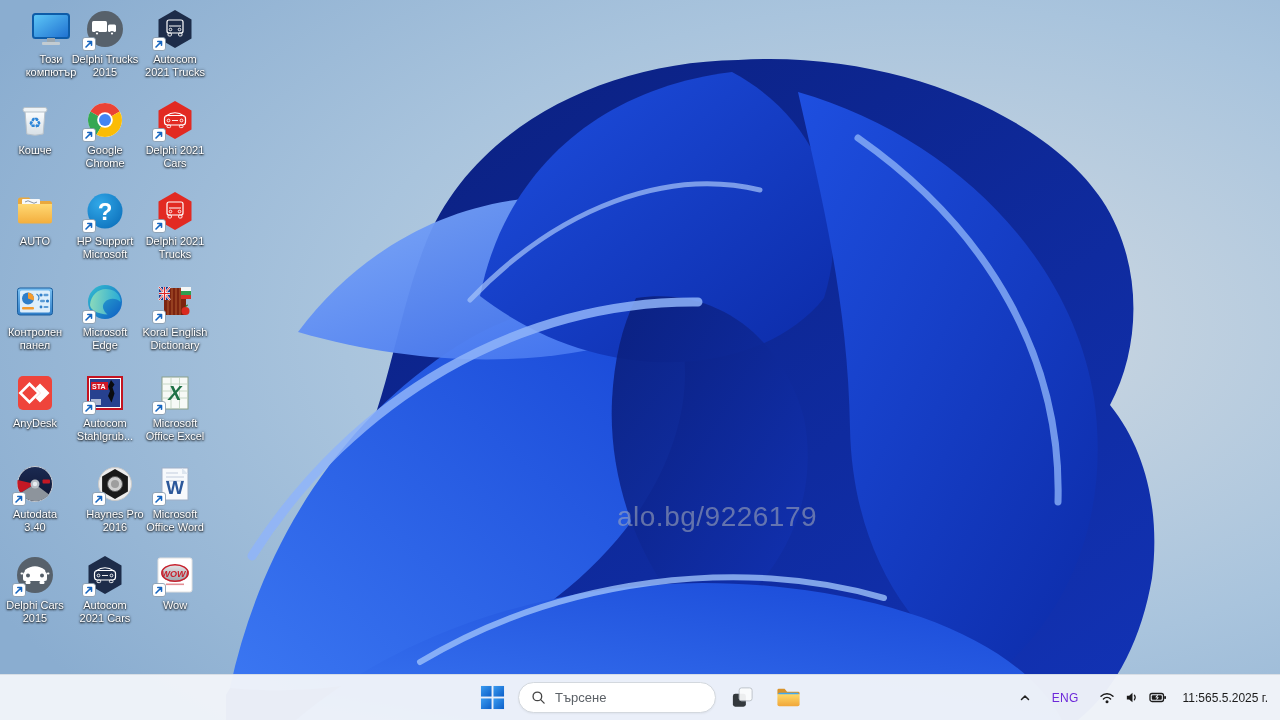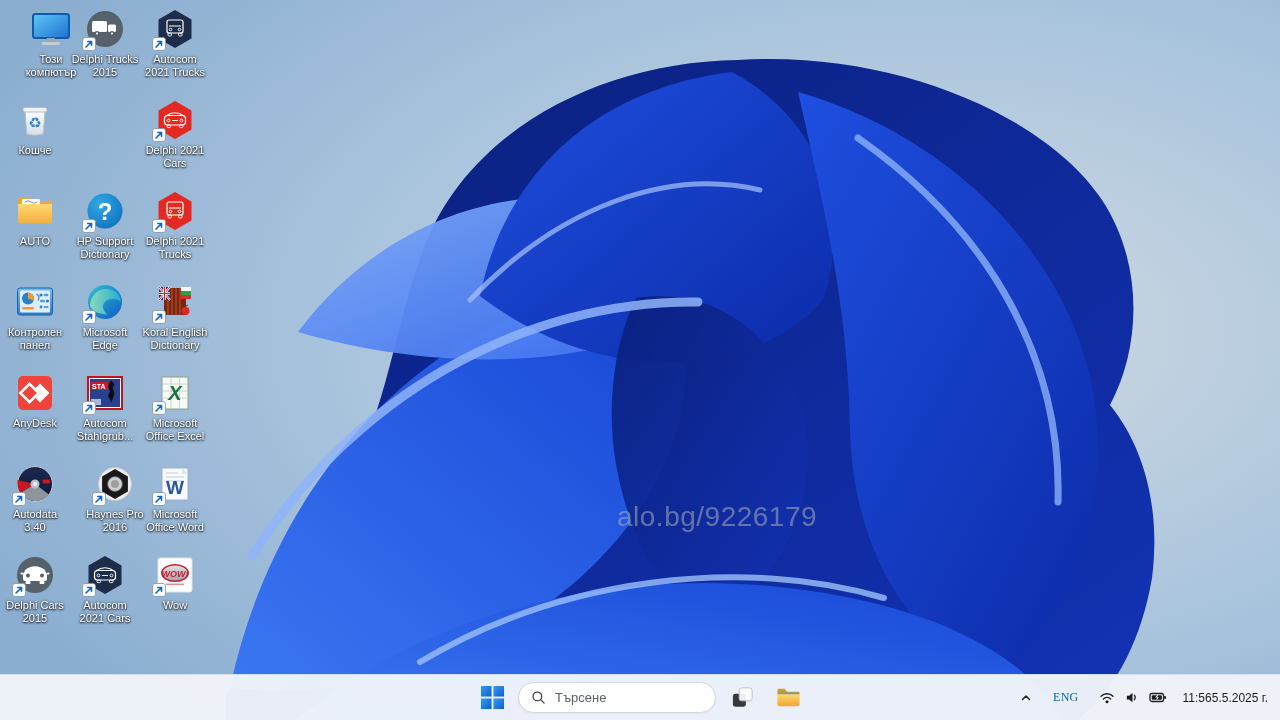--- a/index.html
+++ b/index.html
@@ -21,22 +21,22 @@
     background:rgba(241,244,249,0.97);border-top:1px solid rgba(175,185,196,0.35);}
   .tb-center{position:absolute;left:50%;top:0;height:100%;transform:translateX(-50%);
     display:flex;align-items:center;gap:6px;}
   .tb-btn{width:40px;height:40px;border:none;background:transparent;border-radius:6px;
     display:flex;align-items:center;justify-content:center;padding:0;cursor:pointer;}
   .searchbox{width:198px;height:31px;background:#fff;border:1px solid #d3d8de;
     border-radius:16px;display:flex;align-items:center;gap:9px;padding:4px 12px;
     box-sizing:border-box;font-size:13px;color:#5c6167;box-shadow:0 1px 2px rgba(0,0,0,0.05);}
   .tb-tray{position:absolute;right:10px;top:0;height:100%;display:flex;align-items:center;}
   .tray-btn{background:transparent;border:none;height:40px;display:flex;align-items:center;
-    justify-content:center;padding:0 6px;font-size:12px;color:#0369a1;cursor:pointer;
-    font-family:Liberation Serif, serif;border-radius:5px;}
+    justify-content:center;padding:0 6px;font-size:12px;color:#6d28d9;cursor:pointer;
+    font-family:Liberation Sans, sans-serif;border-radius:5px;}
   .lang{margin-left:8px;letter-spacing:0.3px;}
   .status-cluster{display:flex;align-items:center;gap:9px;margin-left:10px;padding:0 4px;}
   .clock{display:flex;flex-direction:row;align-items:flex-end;font-size:12px;
     line-height:14px;color:#1b1b1b;margin-left:12px;padding-right:2px;cursor:pointer;}
 </style>
 </head>
 <body>
 
 <div id="screen">
 
@@ -155,20 +155,38 @@
             </linearGradient>
           </defs>
         <path d="M11 12 L31 12 L29.2 35 Q21 37.5 12.8 35 Z" fill="url(#rbG)" stroke="#b7c1c9" stroke-width="1"></path>
         <rect x="9" y="8.5" width="24" height="4.5" rx="2" fill="#eef3f6" stroke="#b7c1c9" stroke-width="1"></rect>
         <text x="21" y="29" font-size="15" text-anchor="middle" fill="#2e86d8">♻</text>
       </svg>
     </div>
     <div class="di-label">Кошче</div>
   </div>
 
+  <div class="di" style="left:70px;top:99px">
+    <div class="di-img">
+      <svg class="main" viewBox="0 0 42 42">
+        <circle cx="21" cy="21" r="17" fill="#fff"></circle>
+        <path d="M6.3 12.5 A17 17 0 0 1 35.7 12.5 L21 21 Z" fill="#ea4335"></path>
+        <path d="M6.3 12.5 L21 21 L12.5 35.7 A17 17 0 0 1 6.3 12.5 Z" fill="#34a853"></path>
+        <path d="M12.5 35.7 L21 21 L35.7 12.5 A17 17 0 0 1 12.5 35.7 Z" fill="#fbbc05"></path>
+        <circle cx="21" cy="21" r="7.8" fill="#fff"></circle>
+        <circle cx="21" cy="21" r="6" fill="#4285f4"></circle>
+      </svg>
+      <svg class="sc-arrow" viewBox="0 0 14 14">
+        <rect x="0.5" y="0.5" width="13" height="13" rx="2.5" fill="#fff" stroke="#7f94a8" stroke-width="0.8"></rect>
+        <path d="M4 10 L9.5 4.5 M9.5 4.5 H5.8 M9.5 4.5 V8.2" stroke="#1565c0" stroke-width="1.6" fill="none" stroke-linecap="round"></path>
+      </svg>
+    </div>
+    <div class="di-label">Google
+Chrome</div>
+  </div>
 
   <div class="di" style="left:140px;top:99px">
     <div class="di-img">
       <svg class="main" viewBox="0 0 42 42">
         <polygon points="21,2 37.5,11.5 37.5,30.5 21,40 4.5,30.5 4.5,11.5" fill="#e22a22"></polygon>
         <path d="M12 17 Q21 10.5 30 17" fill="none" stroke="#fff" stroke-width="1.2"></path>
         <rect x="10.5" y="16.5" width="21" height="9.5" rx="3" fill="none" stroke="#fff" stroke-width="1.2"></rect>
         <circle cx="14.5" cy="21.5" r="1.4" fill="none" stroke="#fff" stroke-width="0.9"></circle>
         <circle cx="27.5" cy="21.5" r="1.4" fill="none" stroke="#fff" stroke-width="0.9"></circle>
         <path d="M18 21.5 h6" stroke="#fff" stroke-width="0.9"></path>
@@ -213,21 +231,21 @@
           </defs>
         <circle cx="21" cy="21" r="17.5" fill="url(#hpG)"></circle>
         <text x="21" y="29.5" text-anchor="middle" font-size="24" font-weight="bold" fill="#fff">?</text>
       </svg>
       <svg class="sc-arrow" viewBox="0 0 14 14">
         <rect x="0.5" y="0.5" width="13" height="13" rx="2.5" fill="#fff" stroke="#7f94a8" stroke-width="0.8"></rect>
         <path d="M4 10 L9.5 4.5 M9.5 4.5 H5.8 M9.5 4.5 V8.2" stroke="#1565c0" stroke-width="1.6" fill="none" stroke-linecap="round"></path>
       </svg>
     </div>
     <div class="di-label">HP Support
-Dictionary</div>
+Microsoft</div>
   </div>
 
   <div class="di" style="left:140px;top:190px">
     <div class="di-img">
       <svg class="main" viewBox="0 0 42 42">
         <polygon points="21,2 37.5,11.5 37.5,30.5 21,40 4.5,30.5 4.5,11.5" fill="#e22a22"></polygon>
         <rect x="13" y="12" width="16" height="13" rx="2" fill="none" stroke="#fff" stroke-width="1.2"></rect>
         <path d="M15 18 h12" stroke="#fff" stroke-width="1"></path>
         <circle cx="16.5" cy="21.5" r="1.3" fill="none" stroke="#fff" stroke-width="0.9"></circle>
         <circle cx="25.5" cy="21.5" r="1.3" fill="none" stroke="#fff" stroke-width="0.9"></circle>

